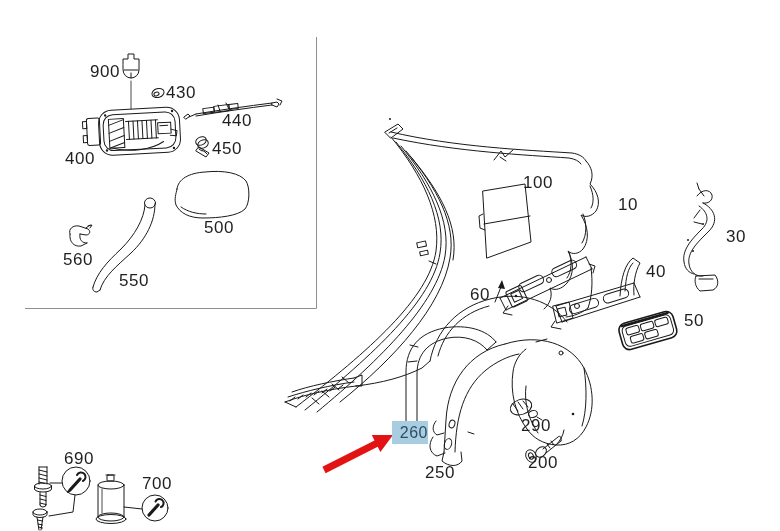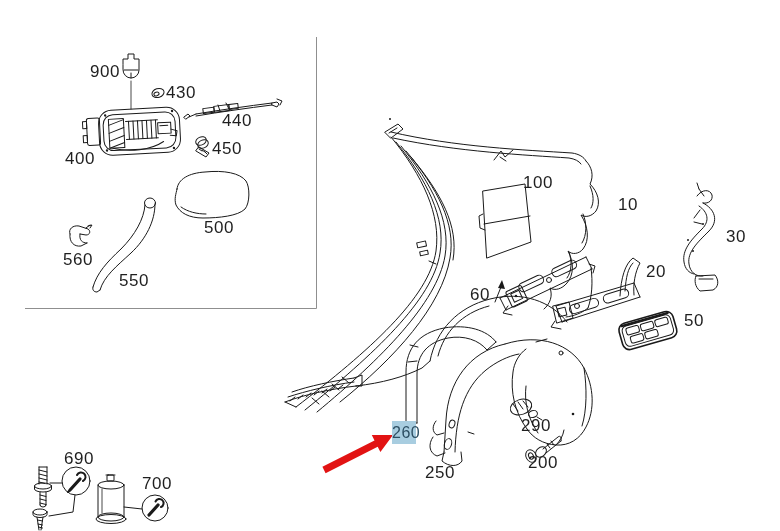--- a/index.html
+++ b/index.html
@@ -17,22 +17,22 @@
   .art .wr{stroke-width:3.2;}
   .art .wj{stroke-width:2;}
   .art .thin{stroke-width:0.8;}
   .redfill{stroke:none;}
   .lbl{
     position:absolute;transform:translate(-50%,-50%);
     font-size:17px;color:#1f1f1f;white-space:nowrap;line-height:1;
     letter-spacing:0.5px;
   }
   .hl{
-    position:absolute;left:392px;top:421px;width:24px;height:23px;
-    font-size:16px;text-align:left;line-height:23px;letter-spacing:0.5px;
+    position:absolute;left:392px;top:421px;width:36px;height:23px;
+    font-size:16px;text-align:right;line-height:23px;letter-spacing:0.5px;
   }
 </style>
 </head>
 <body>
 
 <div class="stage">
 
 <svg width="780" height="531" viewBox="0 0 780 531">
 
   <g style="stroke: rgb(143, 143, 143);">
@@ -301,21 +301,21 @@
 <div class="lbl" style="left:181px;top:92px">430</div>
 <div class="lbl" style="left:237px;top:120px">440</div>
 <div class="lbl" style="left:80px;top:158px">400</div>
 <div class="lbl" style="left:227px;top:148px">450</div>
 <div class="lbl" style="left:219px;top:227px">500</div>
 <div class="lbl" style="left:78px;top:259px">560</div>
 <div class="lbl" style="left:134px;top:280px">550</div>
 <div class="lbl" style="left:538px;top:182px">100</div>
 <div class="lbl" style="left:628px;top:204px">10</div>
 <div class="lbl" style="left:736px;top:236px">30</div>
-<div class="lbl" style="left:656px;top:271px">20</div>
+<div class="lbl" style="left:656px;top:271px">40</div>
 <div class="lbl" style="left:694px;top:320px">50</div>
 <div class="lbl" style="left:480px;top:294px">60</div>
 <div class="lbl" style="left:536px;top:425px">290</div>
 <div class="lbl" style="left:543px;top:462px">200</div>
 <div class="lbl" style="left:440px;top:472px">250</div>
 <div class="lbl" style="left:79px;top:458px">690</div>
 <div class="lbl" style="left:157px;top:483px">700</div>
 
 <div class="hl" style="background-color: rgb(168, 205, 224); color: rgb(45, 79, 99);">260</div>
 

